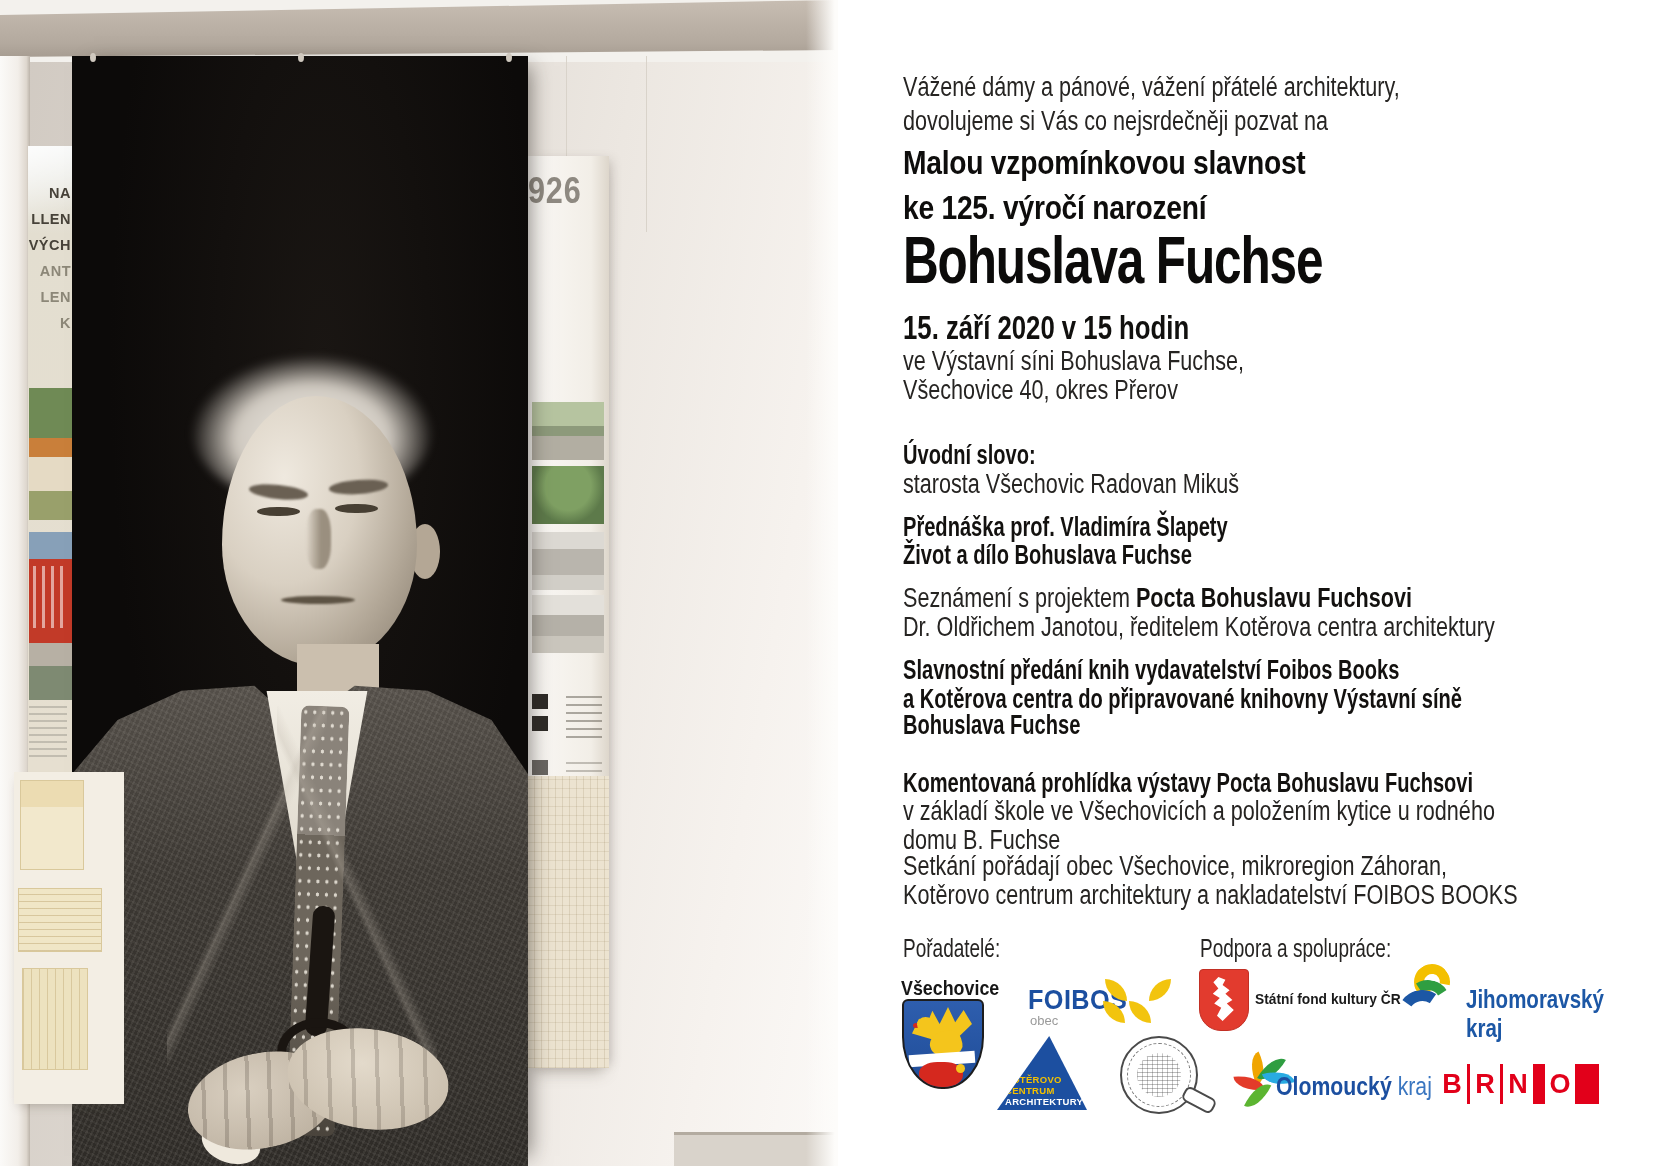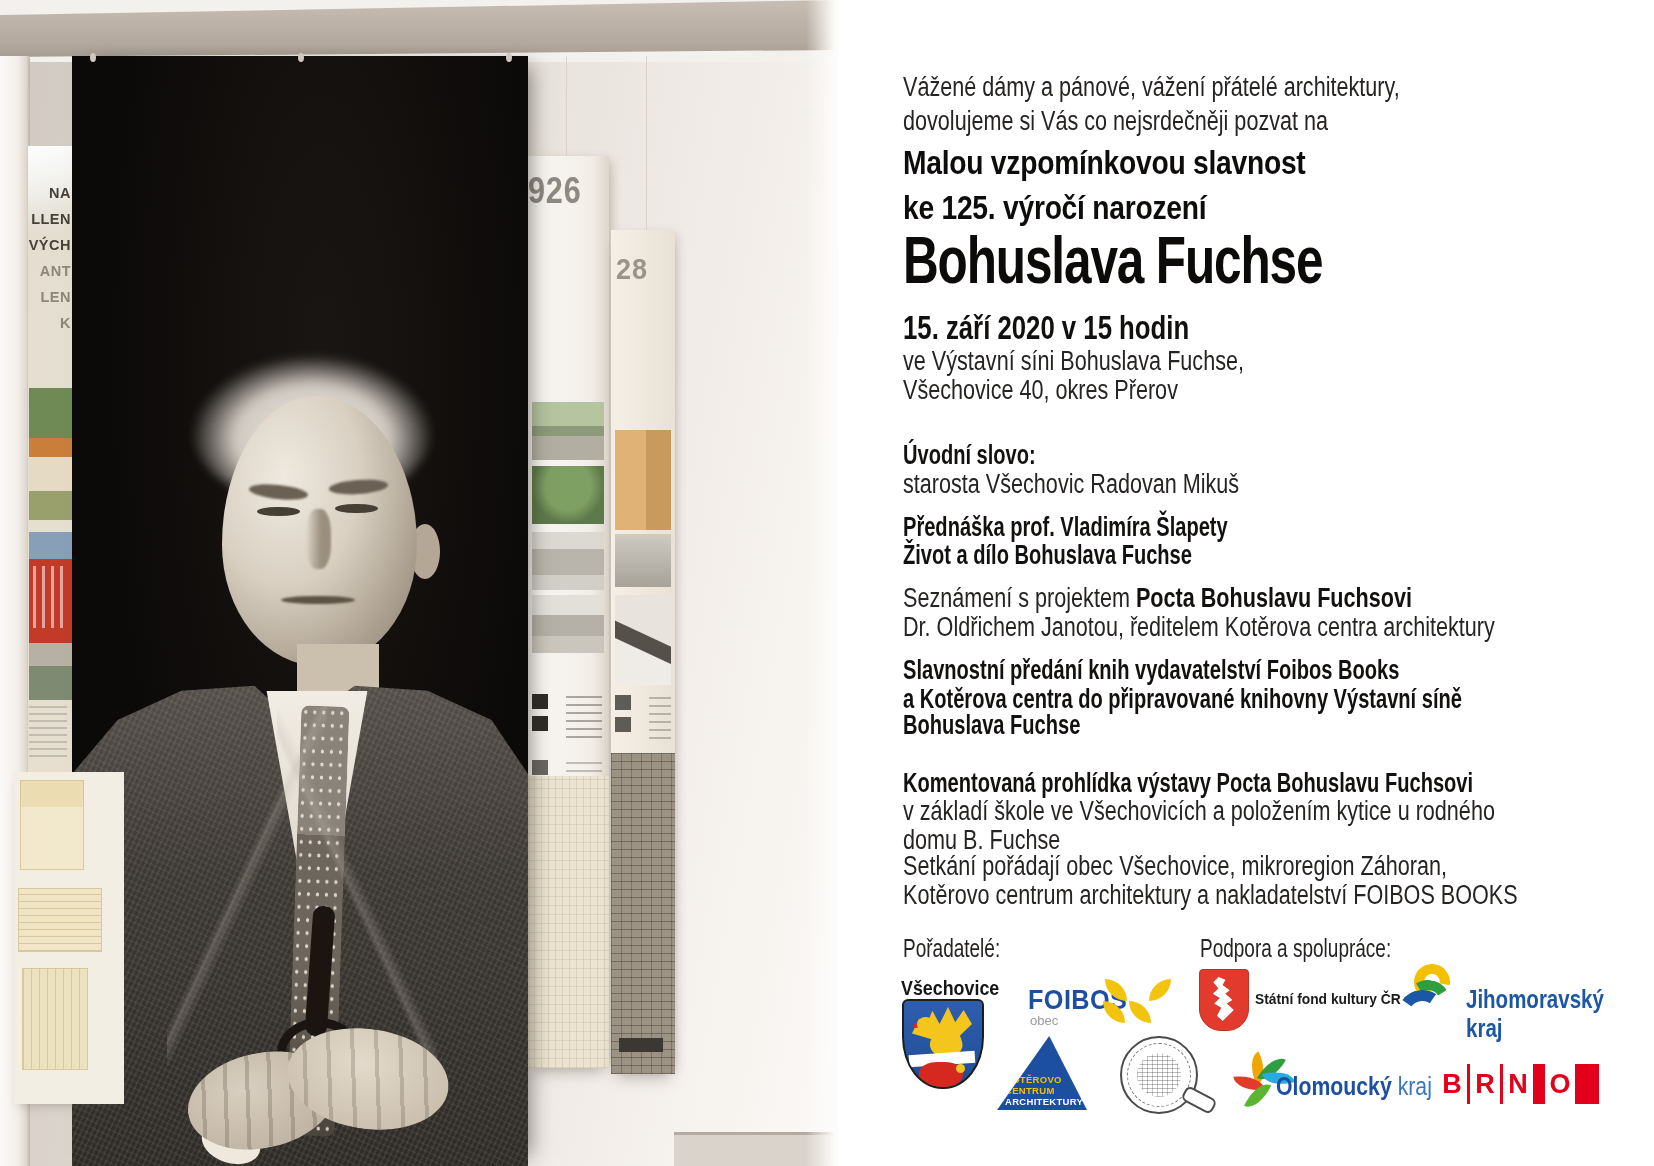--- a/index.html
+++ b/index.html
@@ -240,30 +240,20 @@
     <div class="abs panelA">
       <div class="abs numA">926</div>
       <div class="abs pa-p snap1" style="top:246px;"></div>
       <div class="abs pa-p snap2" style="top:310px;"></div>
       <div class="abs pa-p snap3" style="top:376px;"></div>
       <div class="abs pa-p snap4" style="top:439px;"></div>
       <div class="abs pa-p plansA" style="top:536px;"></div>
       <div class="abs pa-p plansA" style="top:602px;height:46px;opacity:.7;"></div>
       <div class="abs pa-draw"></div>
     </div>
-    <div class="abs panelB">
-      <div class="abs numB">28</div>
-      <div class="abs pb-p pb-bldg" style="top:200px;height:100px;"></div>
-      <div class="abs pb-p pb-bw" style="top:304px;height:53px;"></div>
-      <div class="abs pb-p pb-int" style="top:365px;height:90px;"></div>
-      <div class="abs pb-p plansA" style="top:463px;height:56px;opacity:.75;"></div>
-      <div class="abs pb-draw">
-        <div class="abs pb-caption"></div>
-      </div>
-    </div>
 
     <div class="abs floorline"></div>
     <div class="abs floor"></div>
 
     <div class="abs beige-panel"></div>
     <div class="abs glass-shine"></div>
     <div class="abs fragments">
       <div>NA</div>
       <div>LLEN</div>
       <div>VÝCH</div>

